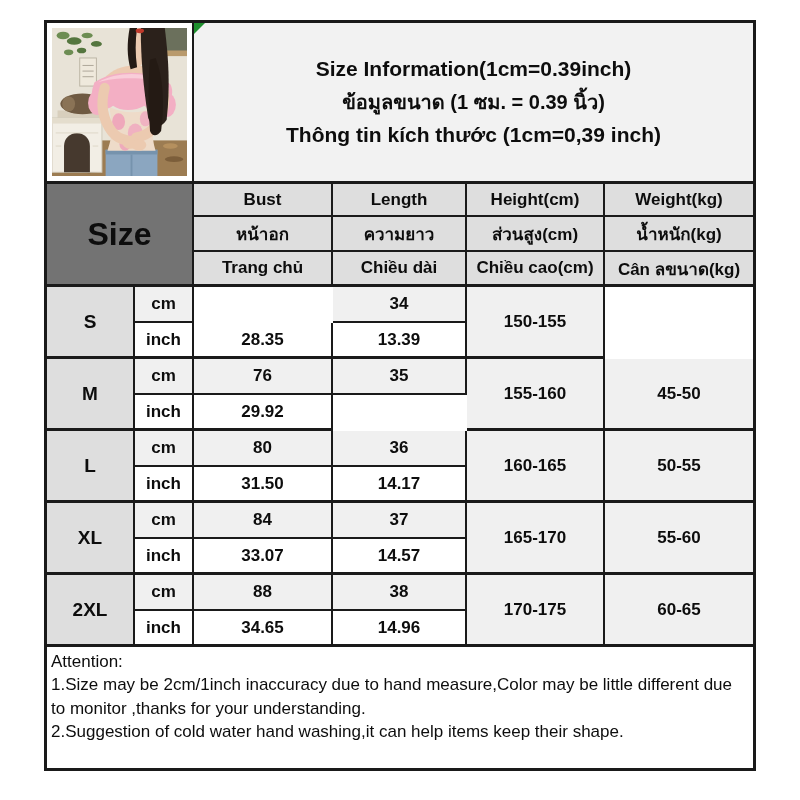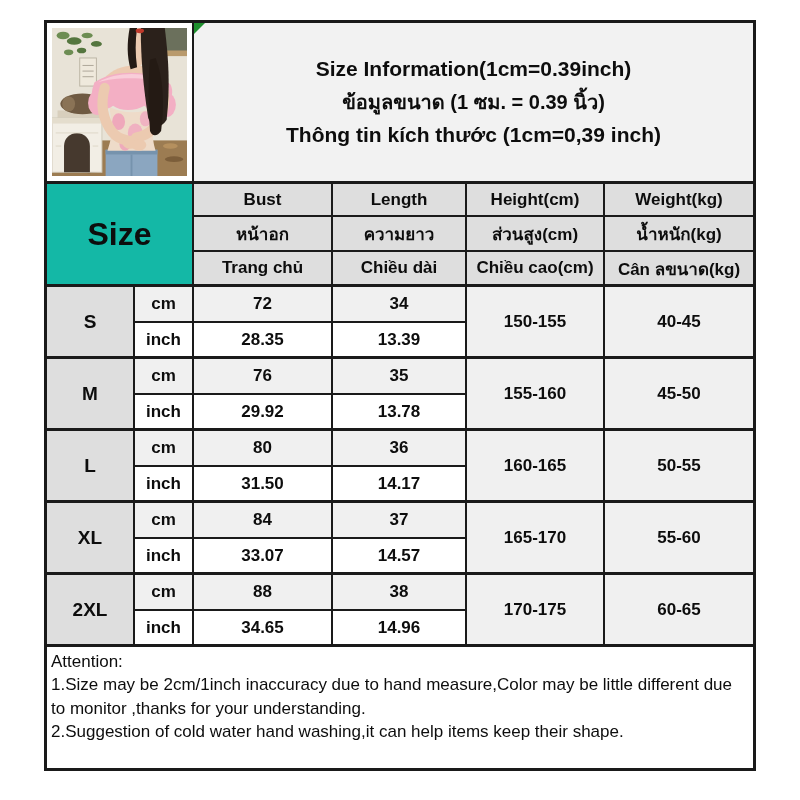--- a/index.html
+++ b/index.html
@@ -31,21 +31,21 @@
     background:#f2f2f2;flex-direction:column;gap:7px;justify-content:center;
   }
   .title-cell .t{line-height:1.25;text-align:center;}
   .t-en{font-size:21px;}
   .t-th{font-size:20px;}
   .t-vi{font-size:21px;}
   .corner-marker{
     position:absolute;left:0;top:0;width:0;height:0;
     border-top:11px solid #1e8f2e;border-right:11px solid transparent;
   }
-  .size-head{font-size:32px;background:#14b8a6;}
+  .size-head{font-size:32px;background:#737373;}
   .size-label{font-size:19px;}
   .attention{
     background:#ffffff;align-items:flex-start;justify-content:flex-start;
     flex-direction:column;font-weight:normal;font-size:17px;line-height:1.38;
     padding:3px 8px 0 4px;text-align:left;
   }
   .attention div{width:100%;}
 </style>
 </head>
 <body>
@@ -125,37 +125,34 @@
   <div class="cell g-dark" style="grid-area:3/5/4/6">ส่วนสูง(cm)</div>
   <div class="cell g-dark nr" style="grid-area:3/6/4/7">น้ำหนัก(kg)</div>
 
   <div class="cell g-dark bb3" style="grid-area:4/3/5/4">Trang chủ</div>
   <div class="cell g-dark bb3" style="grid-area:4/4/5/5">Chiều dài</div>
   <div class="cell g-dark bb3" style="grid-area:4/5/5/6">Chiều cao(cm)</div>
   <div class="cell g-dark bb3 nr" style="grid-area:4/6/5/7">Cân ลขนาด(kg)</div>
 
   <div class="cell g-dark size-label bb3" style="grid-area:5/1/7/2">S</div>
   <div class="cell g-light" style="grid-area:5/2/6/3">cm</div>
-  <div class="cell g-light" style="grid-area:5/3/6/4">72</div>
   <div class="cell g-light" style="grid-area:5/4/6/5">34</div>
   <div class="cell g-light bb3" style="grid-area:5/5/7/6">150-155</div>
-  <div class="cell g-light bb3 nr" style="grid-area:5/6/7/7">40-45</div>
   <div class="cell white bb3" style="grid-area:6/2/7/3">inch</div>
   <div class="cell white bb3" style="grid-area:6/3/7/4">28.35</div>
   <div class="cell white bb3" style="grid-area:6/4/7/5">13.39</div>
 
   <div class="cell g-dark size-label bb3" style="grid-area:7/1/9/2">M</div>
   <div class="cell g-light" style="grid-area:7/2/8/3">cm</div>
   <div class="cell g-light" style="grid-area:7/3/8/4">76</div>
   <div class="cell g-light" style="grid-area:7/4/8/5">35</div>
   <div class="cell g-light bb3" style="grid-area:7/5/9/6">155-160</div>
   <div class="cell g-light bb3 nr" style="grid-area:7/6/9/7">45-50</div>
   <div class="cell white bb3" style="grid-area:8/2/9/3">inch</div>
   <div class="cell white bb3" style="grid-area:8/3/9/4">29.92</div>
-  <div class="cell white bb3" style="grid-area:8/4/9/5">13.78</div>
 
   <div class="cell g-dark size-label bb3" style="grid-area:9/1/11/2">L</div>
   <div class="cell g-light" style="grid-area:9/2/10/3">cm</div>
   <div class="cell g-light" style="grid-area:9/3/10/4">80</div>
   <div class="cell g-light" style="grid-area:9/4/10/5">36</div>
   <div class="cell g-light bb3" style="grid-area:9/5/11/6">160-165</div>
   <div class="cell g-light bb3 nr" style="grid-area:9/6/11/7">50-55</div>
   <div class="cell white bb3" style="grid-area:10/2/11/3">inch</div>
   <div class="cell white bb3" style="grid-area:10/3/11/4">31.50</div>
   <div class="cell white bb3" style="grid-area:10/4/11/5">14.17</div>

